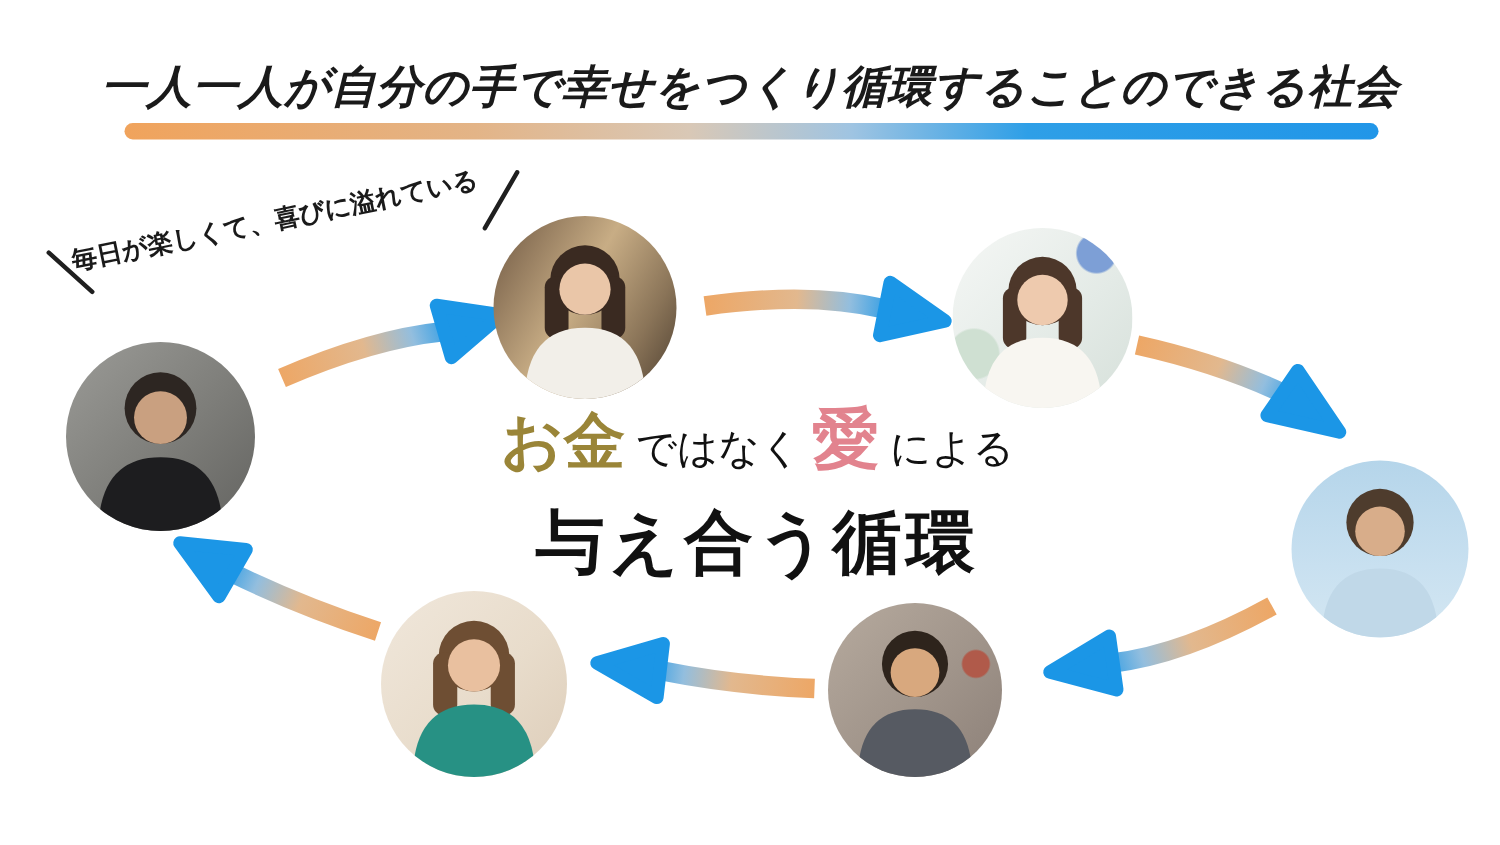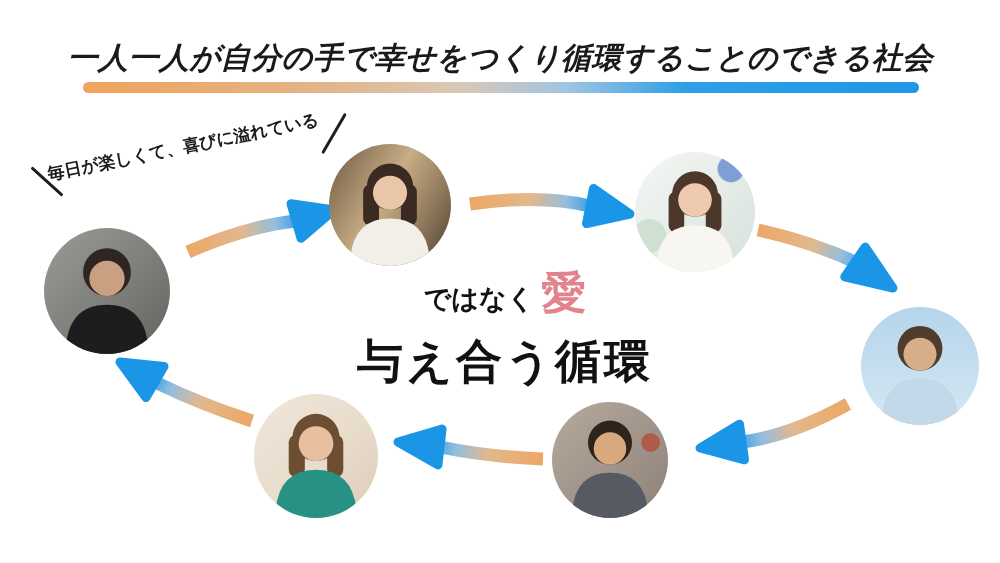--- a/index.html
+++ b/index.html
@@ -28,21 +28,21 @@
     font-size:17px;font-weight:700;white-space:nowrap;color:#1a1a1a;
   }
   .tick{position:absolute;background:#1f1f1f;height:3px;border-radius:2px;}
   .tick-left{left:26px;top:180px;width:42px;transform:rotate(42deg);}
   .tick-right{left:311px;top:132px;width:46px;transform:rotate(-60deg);}
   
   .center-message{position:absolute;left:0;top:263px;width:1010px;text-align:center;}
   .cm-line1{display:flex;justify-content:center;align-items:baseline;gap:7px;}
   .cm-money{font-size:41px;font-weight:800;color:var(--money_gold,#9A8538);}
   .cm-love{font-size:45px;font-weight:800;color:var(--love_pink,#E2838E);}
-  .cm-connector{font-size:27px;font-weight:700;color:#111;}
+  .cm-connector{font-size:27px;font-weight:400;color:#111;}
   .cm-line2{margin-top:8px;font-size:46px;font-weight:800;letter-spacing:3px;color:#111;}
   
   .avatar{position:absolute;border-radius:50%;overflow:hidden;}
   .avatar svg{width:100%;height:100%;display:block;}
   .a1{left:44px;top:228px;width:126px;height:126px;
       background:linear-gradient(135deg,#9b9b97 0%,#7d7d79 55%,#636360 100%);}
   .a2{left:329px;top:144px;width:122px;height:122px;
       background:linear-gradient(120deg,#6e5742 0%,#c8ad85 45%,#8a7458 75%,#4a3c2e 100%);}
   .a3{left:635px;top:152px;width:120px;height:120px;
       background:
@@ -194,17 +194,19 @@
     <circle class="hair" cx="50" cy="35" r="19"></circle>
     <rect class="hair hairSideL" x="28" y="33" width="13" height="34" rx="6"></rect>
     <rect class="hair hairSideR" x="59" y="33" width="13" height="34" rx="6"></rect>
     <circle class="face" cx="50" cy="40" r="14"></circle>
     <path class="body" d="M17,102 Q17,61 50,61 Q83,61 83,102 Z"></path>
   </svg>
 </div>
 
 <div class="center-message">
   <div class="cm-line1">
+    <span class="cm-money">お金</span>
     <span class="cm-connector">ではなく</span>
     <span class="cm-love">愛</span>
+    <span class="cm-connector">による</span>
   </div>
   <div class="cm-line2">与え合う循環</div>
 </div>
 
 </body></html>

